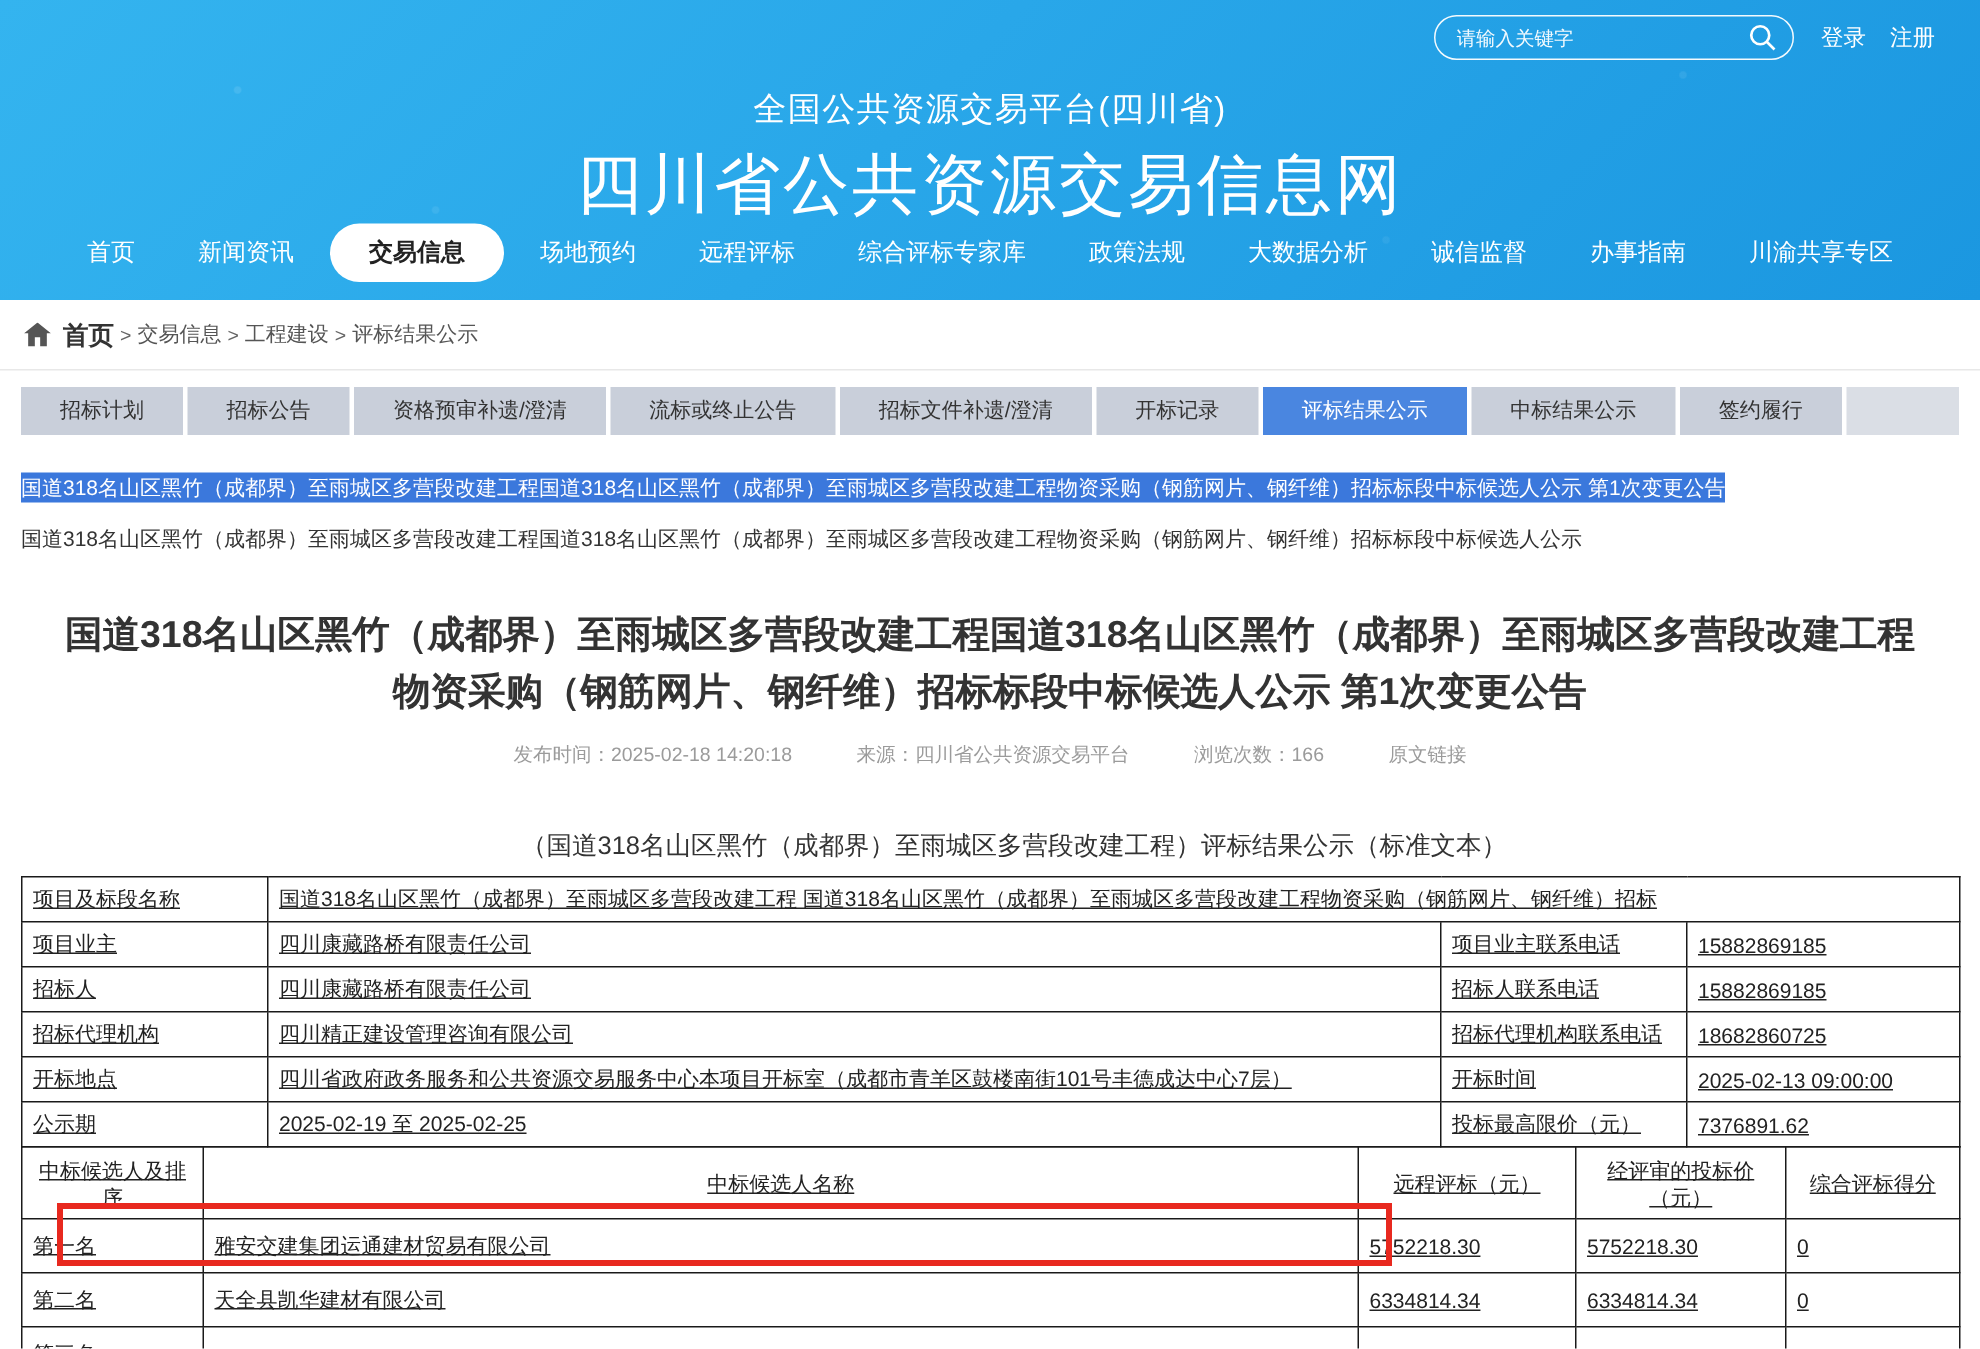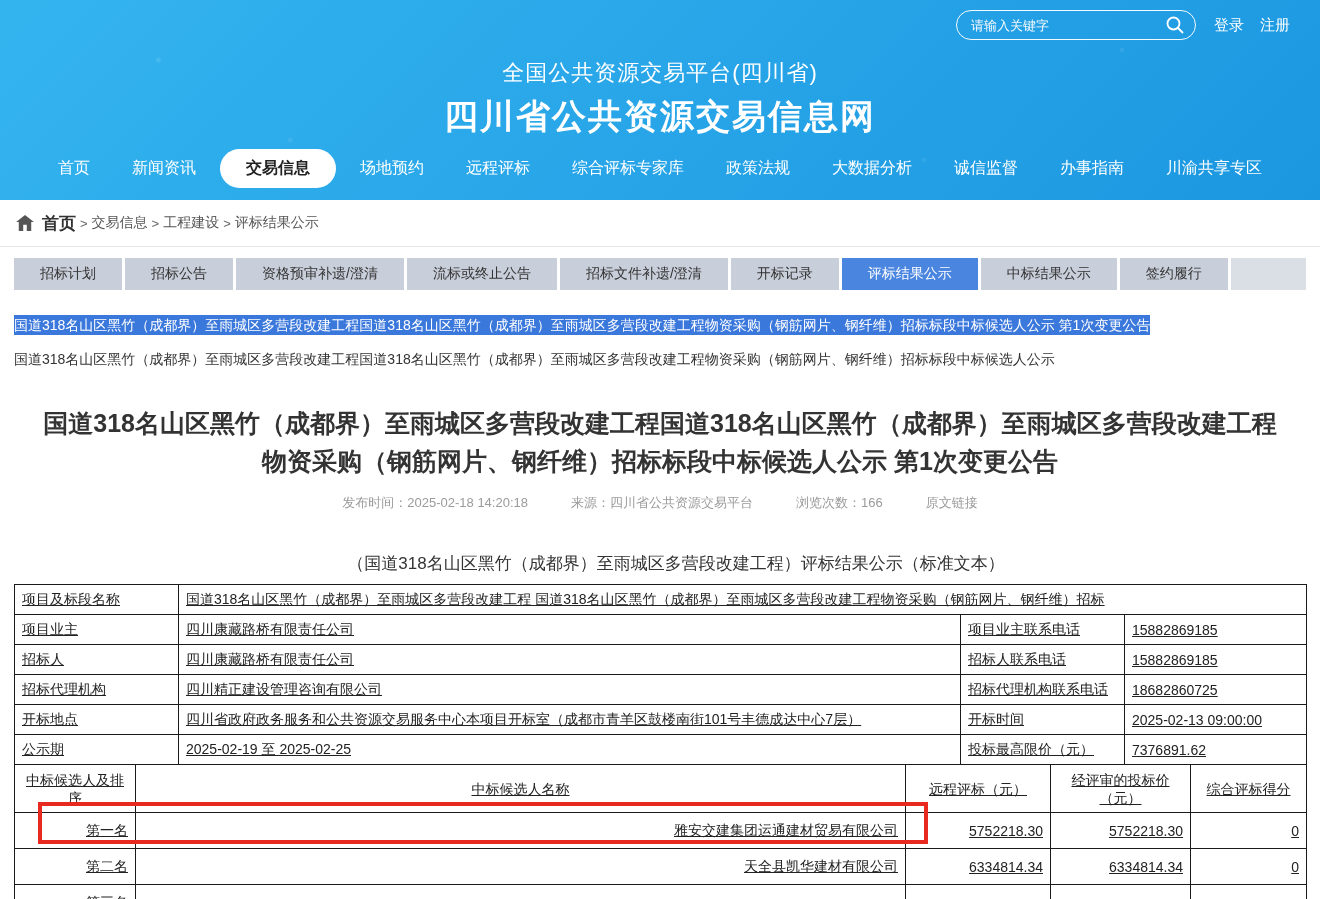--- a/index.html
+++ b/index.html
@@ -20,21 +20,21 @@
   .topbar { position:absolute; top:10px; right:30px; display:flex; align-items:center; gap:18px; z-index:2; }
   .searchbox { display:flex; align-items:center; width:240px; height:30px;
     border:1px solid rgba(255,255,255,.95); border-radius:16px; padding:0 10px 0 14px; }
   .searchbox input { flex:1; background:transparent; border:none; outline:none;
     color:#fff; font-size:13px; }
   .searchbox input::placeholder { color:#fff; opacity:.95; }
   .auth { display:flex; gap:16px; font-size:15px; }
   .auth span { cursor:pointer; }
   .site-titles { text-align:center; padding-top:58px; position:relative; z-index:1; }
   .site-subtitle { font-size:22px; letter-spacing:1px; }
-  .site-title { font-size:34px; font-weight:bold; margin-top:6px; letter-spacing:2px; }
+  .site-title { font-size:44px; font-weight:normal; margin-top:6px; letter-spacing:2px; }
   .mainnav { position:absolute; left:0; right:0; bottom:12px; display:flex;
     justify-content:space-between; padding:0 40px; align-items:center; z-index:2; }
   .nav-item { font-size:16px; color:#fff; padding:8px 18px; cursor:pointer; white-space:nowrap; }
   .nav-item.active { background:#fff; color:#222; border-radius:20px; font-weight:bold; padding:9px 26px; }
 
   
   .breadcrumb { height:47px; display:flex; align-items:center; padding:0 16px;
     border-bottom:1px solid #e8e8e8; background:#fff; }
   .bc-home-icon { width:18px; height:16px; margin-right:8px; }
   .bc-home { font-size:17px; font-weight:bold; color:#333; cursor:pointer; }
@@ -64,21 +64,21 @@
 
   
   .tables { margin:9px 14px 0 14px; }
   table { border-collapse:collapse; width:1292px; table-layout:fixed;
     font-size:14px; color:#222; }
   td, th { border:1px solid #1a1a1a; padding:4px 7px; font-weight:normal;
     overflow:hidden; white-space:nowrap;text-decoration:underline; }
   .detail-table td { height:30px; }
   .cand-table { margin-top:-1px; }
   .cand-table th { height:48px; text-align:center; white-space:normal; line-height:18px; }
-  .cand-table td { height:36px; text-align:right; }
+  .cand-table td { height:36px; text-align:left; }
 
   
   .highlight-box { position:absolute; left:38px; top:802px; width:890px; height:42px;
     border:4px solid #e8291f; pointer-events:none; z-index:5; }
 </style>
 </head>
 <body>
 
 <div class="page">
 

